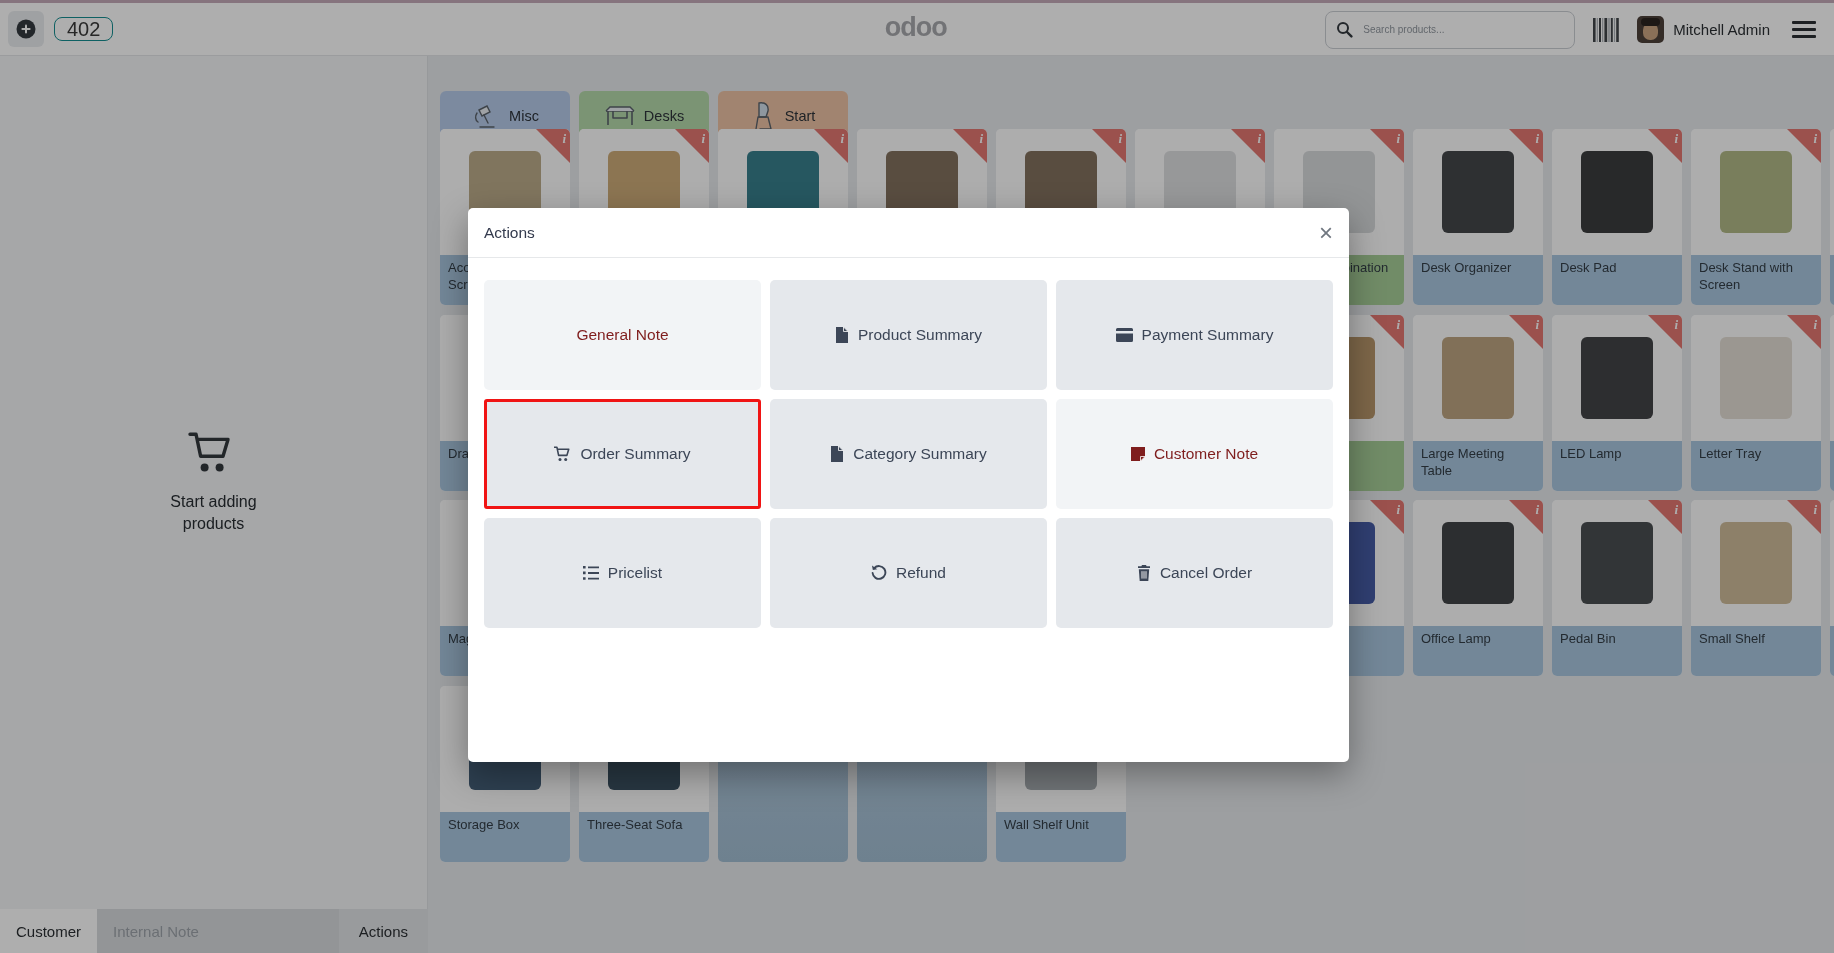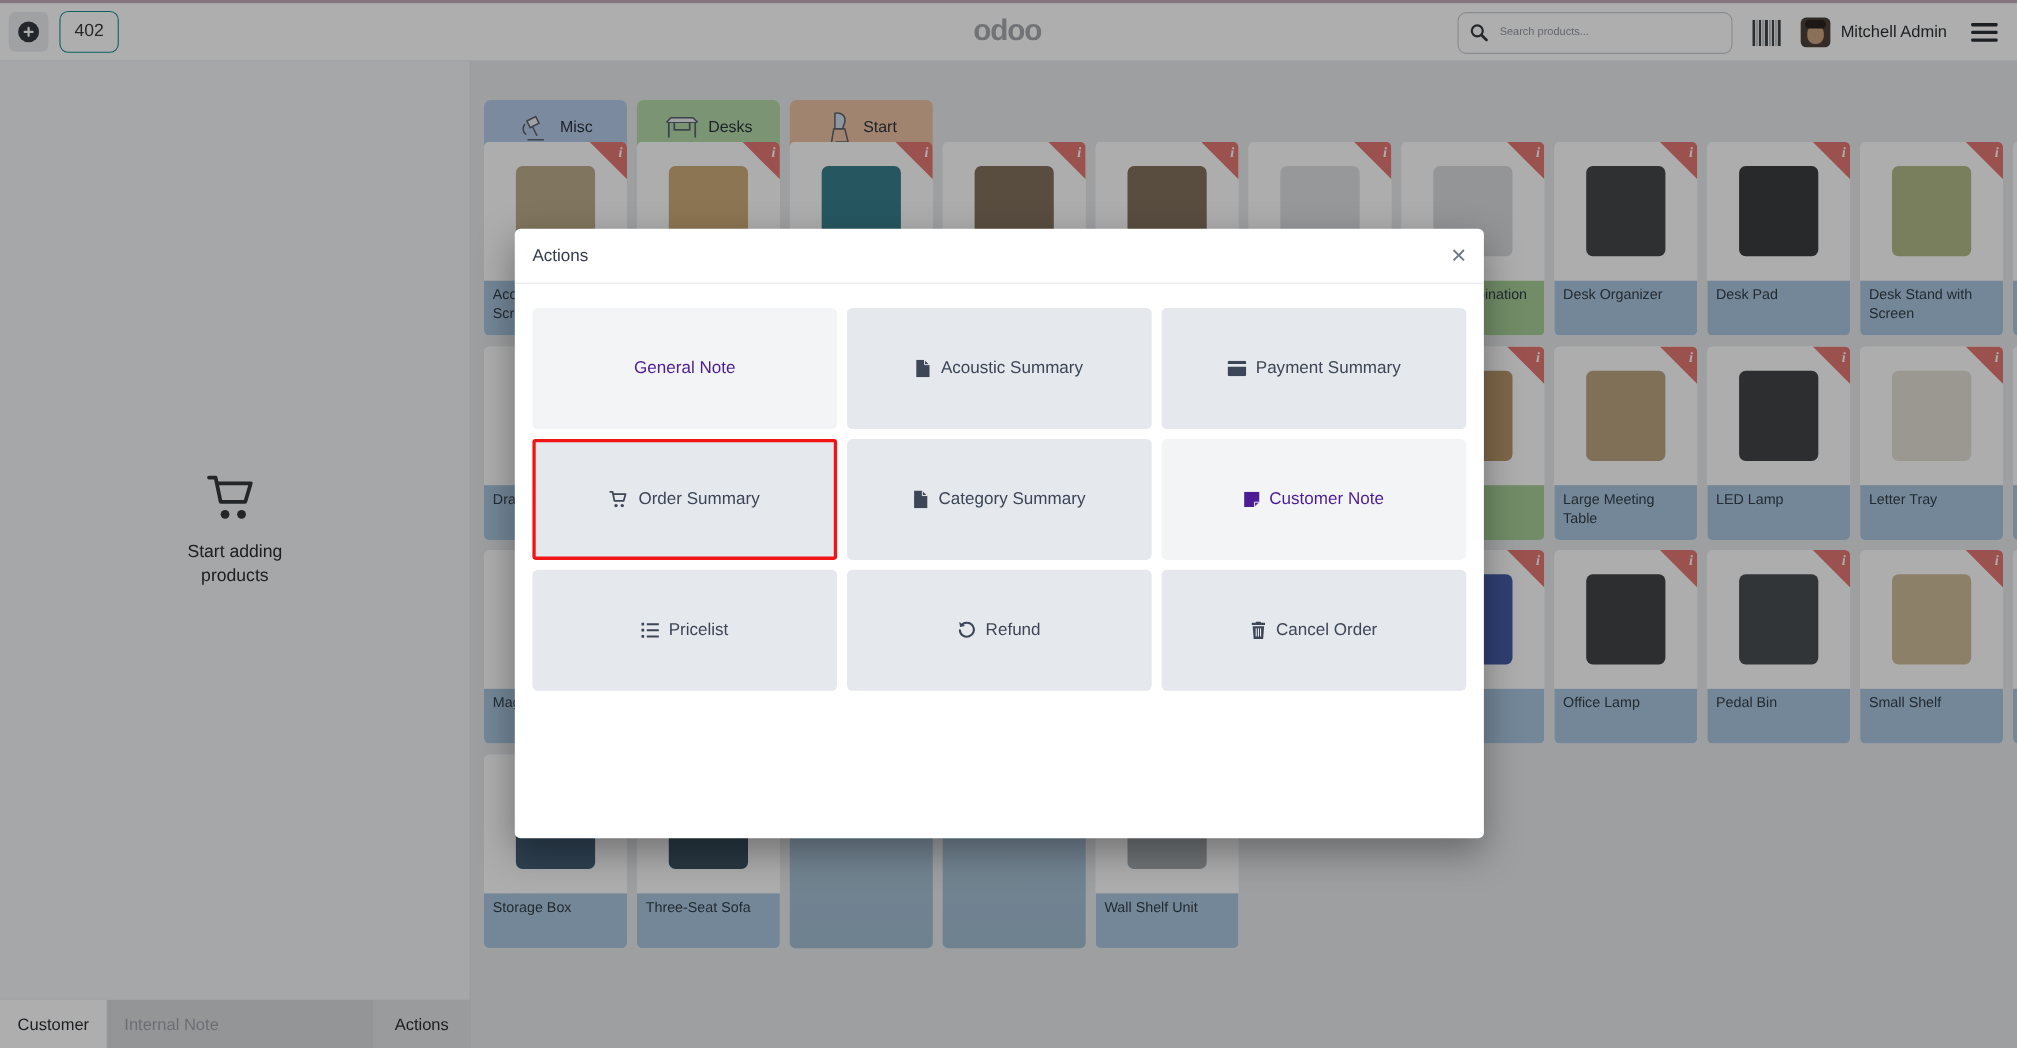--- a/index.html
+++ b/index.html
@@ -6,22 +6,22 @@
   #app{position:relative;width:1834px;height:953px;overflow:hidden;
        background:#e6e8eb;font-family:"Liberation Sans",sans-serif;
        -webkit-font-smoothing:antialiased;}
   
   #top-strip{position:absolute;left:0;top:0;width:1834px;height:3px;background:#c3a8b6;}
   #navbar{position:absolute;left:0;top:3px;width:1834px;height:53px;background:#ffffff;
           border-bottom:1px solid #e2e4e7;display:flex;align-items:center;box-sizing:border-box;}
   .nav-left{display:flex;align-items:center;padding-left:8px;gap:10px;}
   .btn-plus{width:36px;height:36px;background:#e9ecef;border-radius:6px;display:flex;
             align-items:center;justify-content:center;cursor:pointer;}
-  .btn-order{min-width:54px;height:38px;background:#fff;border:1.5px solid #0d8a8d;border-radius:8px;
-             display:flex;align-items:center;justify-content:center;font-size:16px;color:#333;
+  .btn-order{min-width:54px;height:24px;background:#fff;border:1.5px solid #0d8a8d;border-radius:8px;
+             display:flex;align-items:center;justify-content:center;font-size:20px;color:#333;
              cursor:pointer;box-sizing:border-box;padding:0 12px;}
   #logo{position:absolute;left:50%;top:50%;transform:translate(-52%,-54%);
         font-size:27px;font-weight:700;color:#a5a6aa;letter-spacing:.5px;cursor:default;}
   #logo b{letter-spacing:-1px;}
   .nav-right{position:absolute;right:10px;top:0;height:53px;display:flex;align-items:center;}
   .search-box{width:250px;height:38px;border:1px solid #c9cdd2;border-radius:8px;background:#fff;
               display:flex;align-items:center;padding:0 10px;box-sizing:border-box;gap:8px;}
   .search-box input{border:none;outline:none;flex:1;font-size:10px;color:#701a75;background:transparent;
                     font-family:Liberation Sans, sans-serif;}
   .search-box input::placeholder{color:#8d949c;}
@@ -73,21 +73,21 @@
   #dialog-header{height:49px;flex:0 0 49px;display:flex;align-items:center;justify-content:space-between;
                  padding:0 16px;border-bottom:1px solid #e6e8ea;}
   #dialog-title{font-size:15.5px;font-weight:500;color:#333a4d;}
   #dialog-close{font-size:24px;color:#707780;cursor:pointer;line-height:1;}
   #actions-grid{display:grid;grid-template-columns:repeat(3,1fr);grid-auto-rows:110px;gap:9px;
                 padding:22px 16px 16px 16px;}
   .action-btn{background:#e5e8ec;border:none;border-radius:5px;display:flex;align-items:center;
               justify-content:center;gap:9px;font-size:15.5px;font-weight:500;color:#3c4657;cursor:pointer;
               font-family:"Liberation Sans",sans-serif;box-sizing:border-box;}
   .action-btn svg{flex:0 0 auto;}
-  .action-btn.muted{background:#f2f4f6;color:#4c1d95;}
+  .action-btn.muted{background:#f2f4f6;color:#7f1d1d;}
   .action-btn.highlighted{border:3px solid #f01414;border-radius:3px;}
   .icon{display:inline-flex;align-items:center;justify-content:center;}
 </style>
 </head>
 <body>
 
 <div id="app">
 
   <div id="top-strip"></div>
 
@@ -425,21 +425,21 @@
         <button class="action-btn muted">
           <span>General Note</span>
         </button>
         <button class="action-btn">
           <span class="icon">
             <svg width="14" height="16" viewBox="0 0 14 16">
               <path d="M1 0h7.5L13 4.5V16H1z" fill="currentColor"></path>
               <path d="M8.5 0l4.5 4.5H8.5z" fill="currentColor" stroke="#fff" stroke-width=".8"></path>
             </svg>
           </span>
-          <span>Acoustic Summary</span>
+          <span>Product Summary</span>
         </button>
         <button class="action-btn">
           <span class="icon">
             <svg width="17" height="14" viewBox="0 0 17 14">
               <path d="M0 1.5A1.5 1.5 0 0 1 1.5 0h14A1.5 1.5 0 0 1 17 1.5V3H0zM0 5.5h17v7a1.5 1.5 0 0 1-1.5 1.5h-14A1.5 1.5 0 0 1 0 12.5zM2 10h4v1.5H2z" fill="currentColor"></path>
             </svg>
           </span>
           <span>Payment Summary</span>
         </button>
         <button class="action-btn highlighted">

